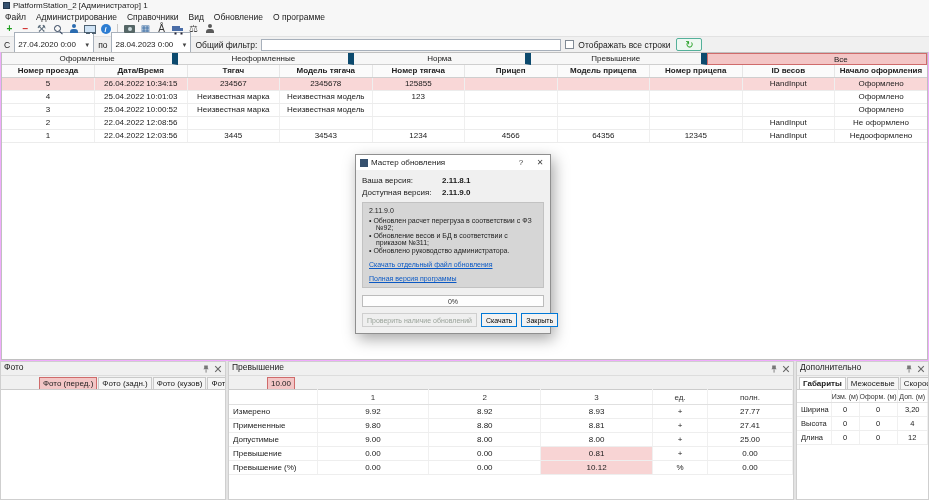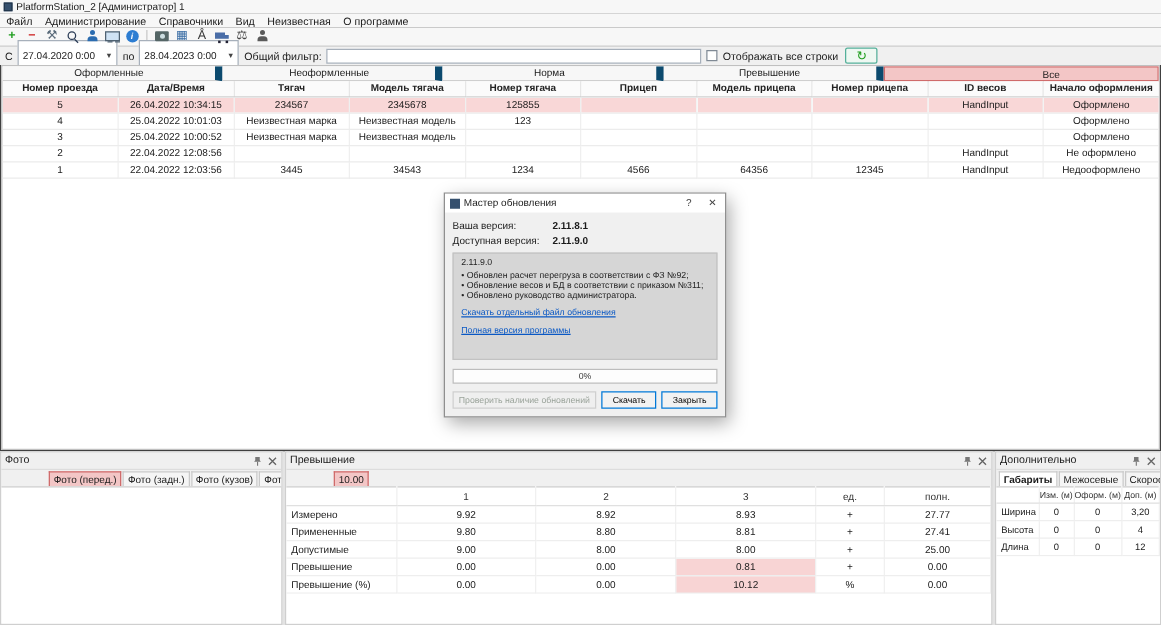--- a/index.html
+++ b/index.html
@@ -1,18 +1,18 @@
 <!DOCTYPE html>
 <html><head>
 <meta charset="utf-8">
 <style>
   * { margin:0; padding:0; box-sizing:border-box; }
   html,body { width:929px; height:500px; overflow:hidden; }
   body { font-family:"Liberation Sans", sans-serif; font-size:9px; color:#1a1a1a; background:#f0f0f0; }
-  .app { position:relative; width:929px; height:500px; background:#404040; }
+  .app { position:relative; width:929px; height:500px; background:#f0abfc; }
 
   
   .titlebar { height:11px; display:flex; align-items:center; gap:3px; padding:0 3px; background:#f7f7f7; font-size:8px; }
   .appico { width:7px; height:7px; background:#35506e; border:1px solid #22364c; }
 
   
   .menubar { height:11px; display:flex; align-items:center; background:#f7f7f7; font-size:8.5px; }
   .menu-item { padding:0 5px; cursor:default; }
 
   
@@ -75,21 +75,21 @@
 
   table.sub { width:100%; border-collapse:collapse; table-layout:fixed; font-size:8px; background:#fff; border-top:1px solid #ccc; }
   table.sub th { height:15px; font-weight:normal; color:#333; border-bottom:1px solid #e0e0e0; border-right:1px solid #f0f0f0; background:#fff; overflow:hidden; white-space:nowrap; }
   table.sub td { height:14px; text-align:center; border-bottom:1px solid #eee; border-right:1px solid #f0f0f0; overflow:hidden; white-space:nowrap; }
   table.sub .row-label { text-align:left; padding-left:4px; color:#222; }
   table.sub td.hl { background:#f8d4d4; }
   table.sub.compact th { height:13px; font-size:7px; }
   table.sub.compact td { height:14px; font-size:7.5px; }
 
   
-  .dialog { position:absolute; left:355px; top:154px; width:226px; background:#f0f0f0; border:1px solid #8f8f8f; box-shadow:3px 5px 14px rgba(0,0,0,.35); font-size:8px; z-index:10; }
+  .dialog { position:absolute; left:355px; top:154px; width:196px; background:#f0f0f0; border:1px solid #8f8f8f; box-shadow:3px 5px 14px rgba(0,0,0,.35); font-size:8px; z-index:10; }
   .dlg-title { height:15px; background:#fff; display:flex; align-items:center; gap:3px; padding:0 2px 0 4px; }
   .dlg-ico { width:8px; height:8px; background:#35506e; }
   .dlg-title-text { flex:1; }
   .dlg-btn { width:16px; height:13px; display:inline-flex; align-items:center; justify-content:center; color:#444; font-size:8px; }
   .dlg-body { padding:5px 6px 6px; }
   .ver-row { display:flex; align-items:center; height:11px; margin-bottom:1px; }
   .ver-lbl { width:80px; }
   .ver-val { font-weight:bold; }
   .changelog { background:#d6d6d6; border:1px solid #c2c2c2; margin-top:4px; padding:4px 6px; height:86px; font-size:7px; color:#222; overflow:hidden; }
   .cl-ver { margin-bottom:3px; }
@@ -111,21 +111,21 @@
   <div class="titlebar">
     <span class="appico"></span>
     <span>PlatformStation_2 [Администратор] 1</span>
   </div>
 
   <div class="menubar">
       <span class="menu-item">Файл</span>
       <span class="menu-item">Администрирование</span>
       <span class="menu-item">Справочники</span>
       <span class="menu-item">Вид</span>
-      <span class="menu-item">Неизвестная</span>
+      <span class="menu-item">Обновление</span>
       <span class="menu-item">О программе</span>
     </div>
 
   <div class="toolbar">
       <span class="tb-btn" style="color: rgb(31, 158, 31); font-weight: bold;">+</span>
       <span class="tb-btn" style="color: rgb(208, 48, 48); font-weight: bold;">−</span>
       <span class="tb-btn" style="color: rgb(90, 107, 122);">⚒</span>
       <span class="tb-btn">
         <span class="ico-mag"></span>
       </span>

